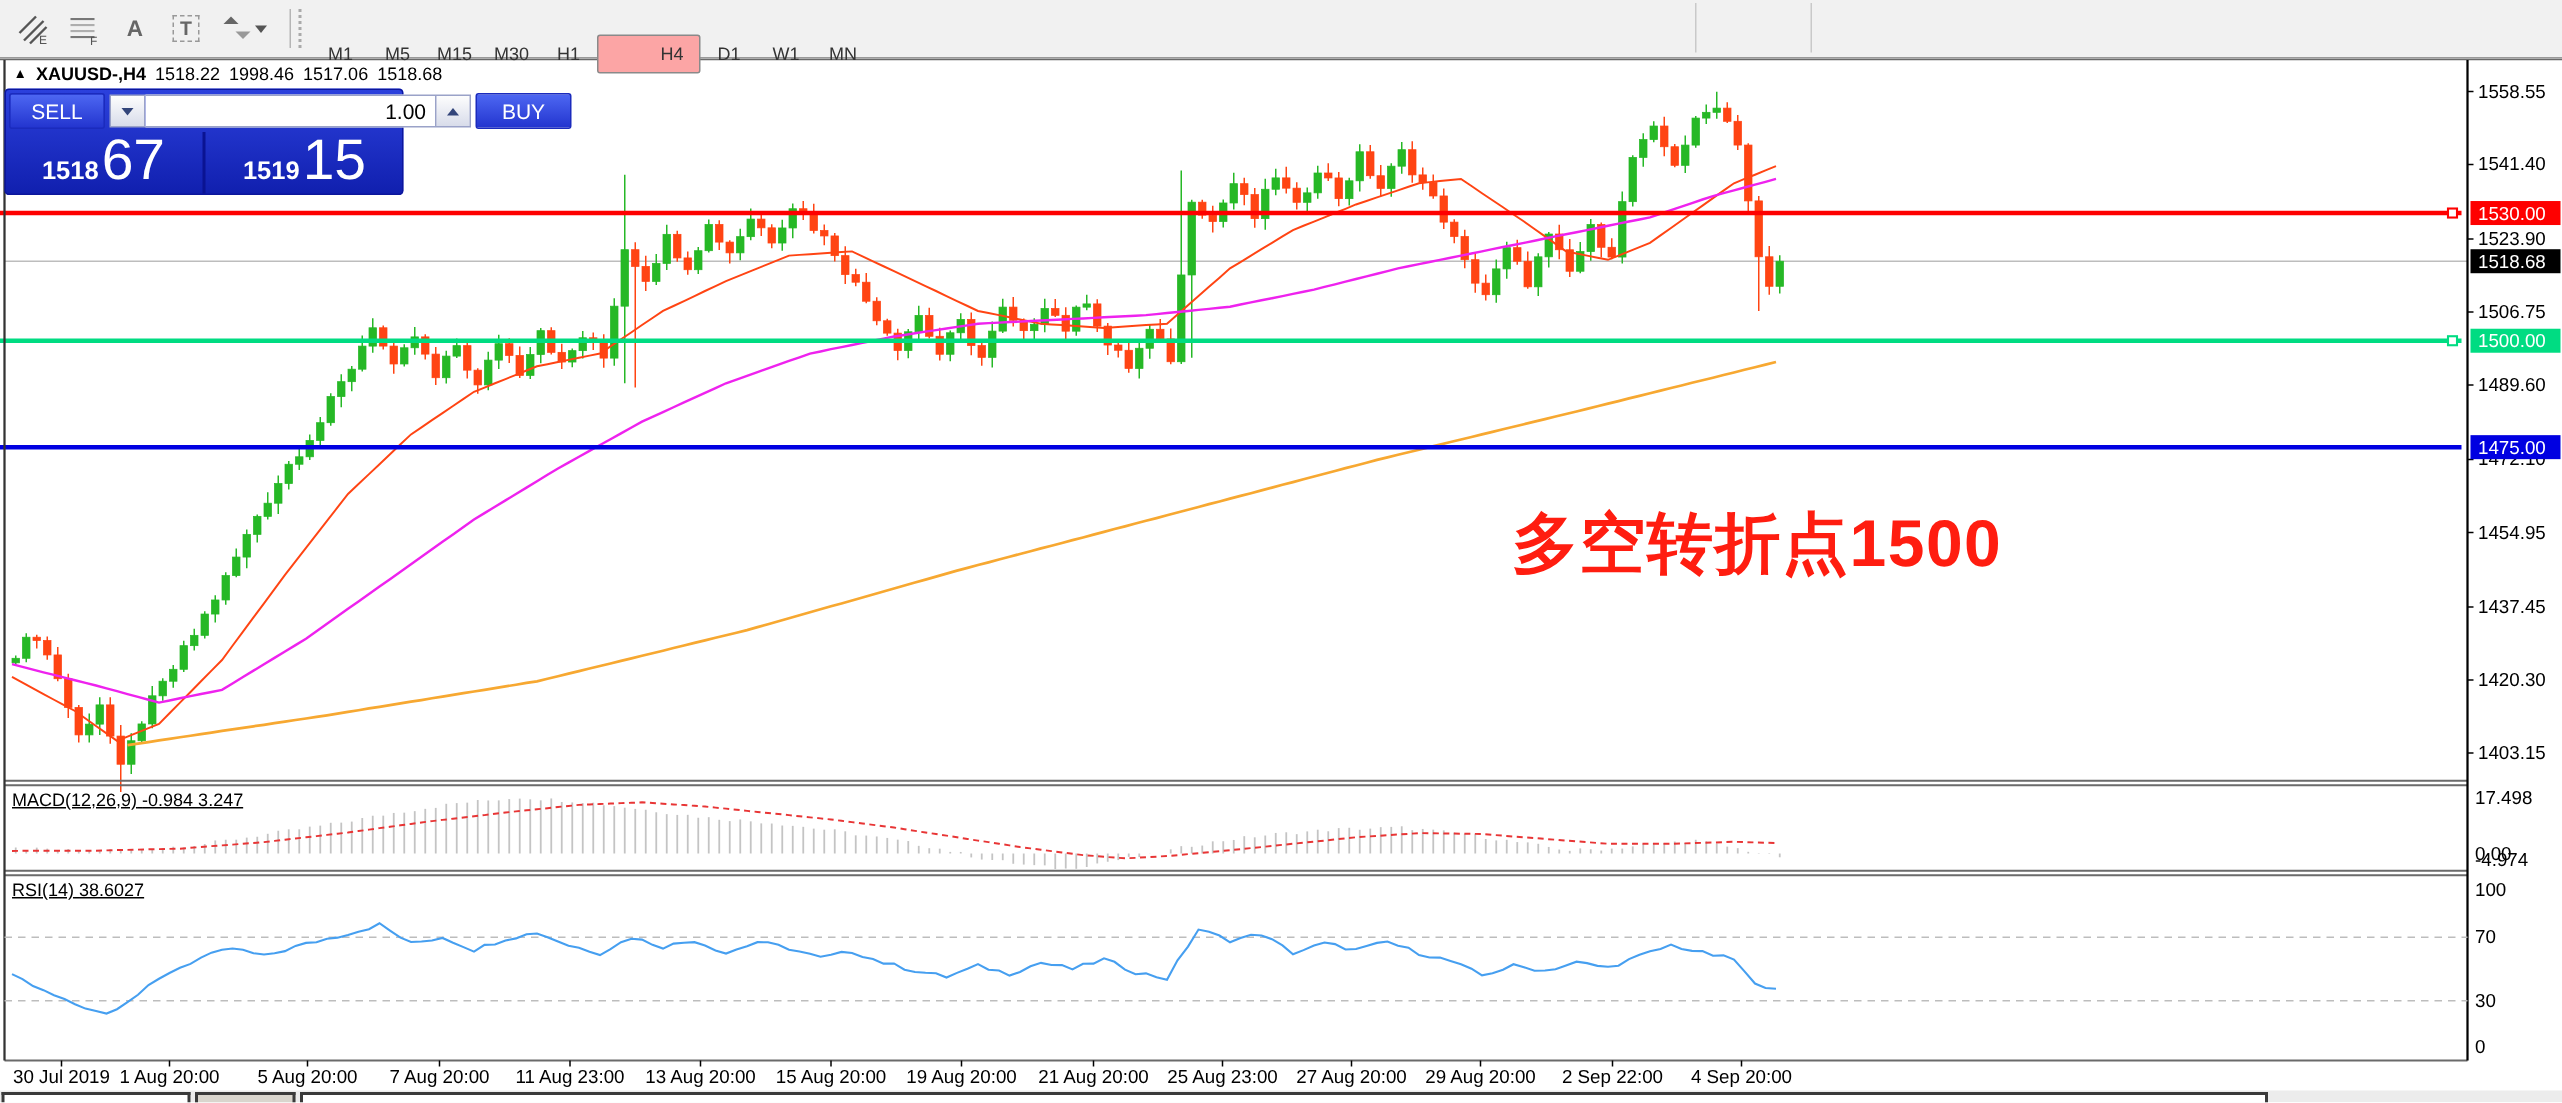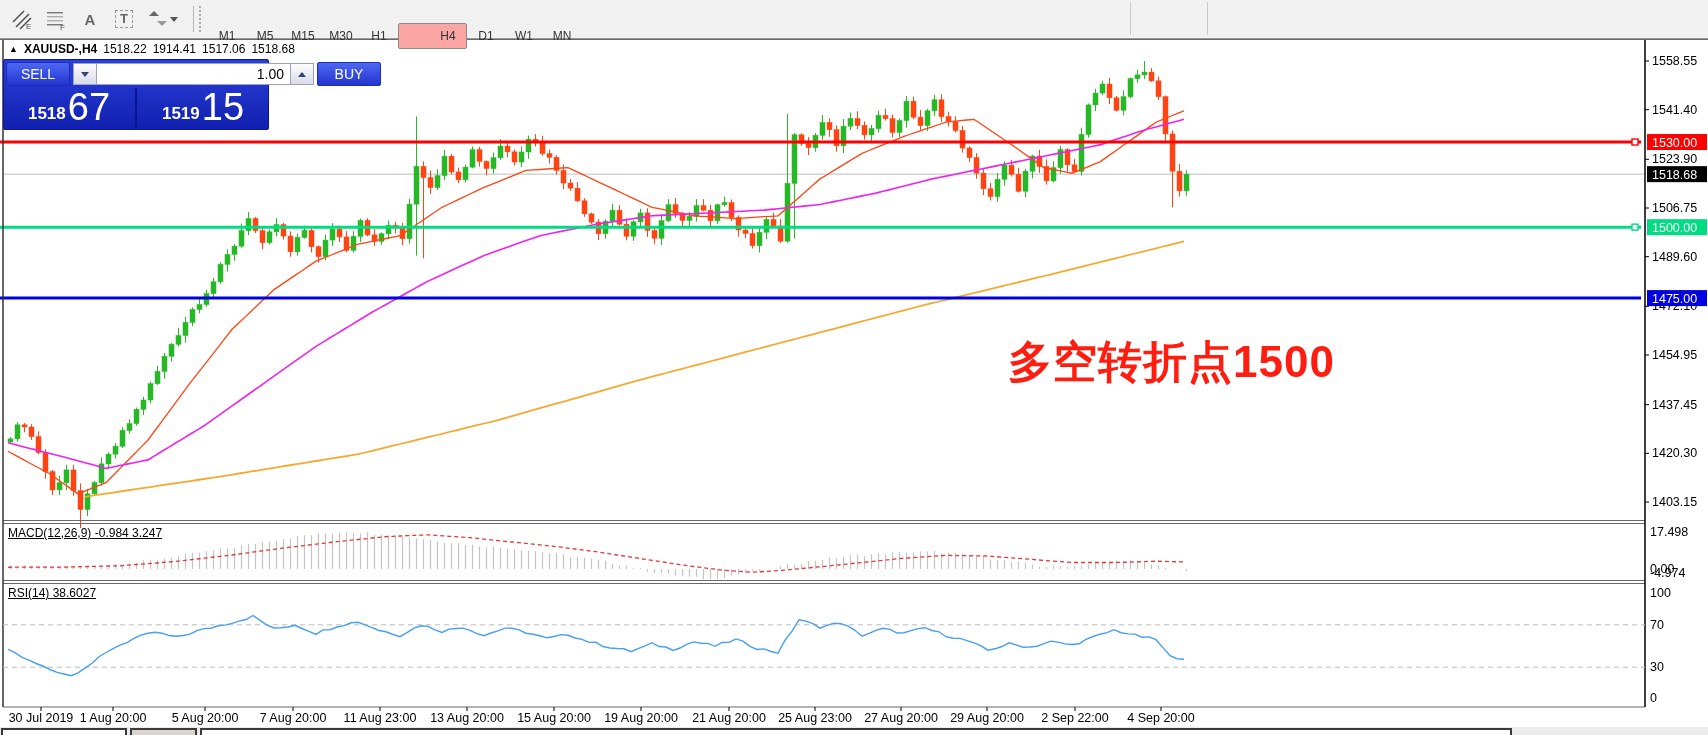--- a/index.html
+++ b/index.html
@@ -713,21 +713,21 @@
         <div class="tf-btn">MN</div>
       </div>
     <div class="tb-faint-sep" style="left:1130px;"></div>
     <div class="tb-faint-sep" style="left:1207px;"></div>
   </div>
 
   <div class="chart-header">
     <span class="tri">▲</span>
     <b>XAUUSD-,H4</b>
     <span>1518.22</span>
-    <span>1914.41</span>
+    <span>1998.46</span>
     <span>1517.06</span>
     <span>1518.68</span>
   </div>
 
   <div class="trade-panel">
     <div class="tp-row1">
       <div class="btn-trade">SELL</div>
       <div class="vol-box">
         <div class="vol-step">
             <span class="tri-dn"></span>

